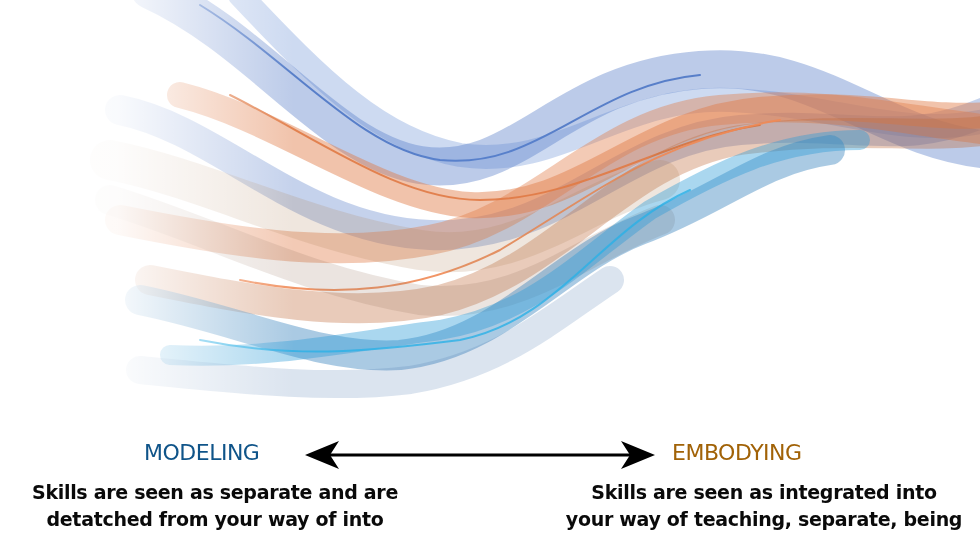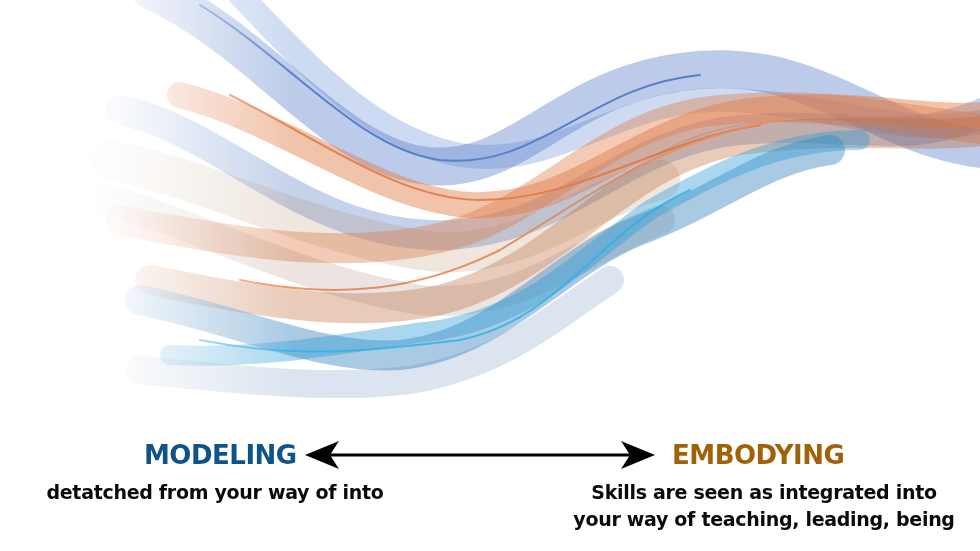--- a/index.html
+++ b/index.html
@@ -2,21 +2,21 @@
 <html><head>
   <meta charset="utf-8">
   <style>
     html, body { margin: 0; padding: 0; }
     body {
       width: 980px; height: 551px; overflow: hidden; background: #ffffff;
       position: relative; font-family: "DejaVu Sans", sans-serif;
     }
     .waves { position: absolute; left: 0; top: 0; width: 980px; height: 420px; }
     .heading {
-      position: absolute; top: 440px; font-weight: bold; font-size: 26px;
+      position: absolute; top: 440px; font-weight: normal; font-size: 22px;
       letter-spacing: -0.5px; white-space: nowrap;
     }
     .desc {
       position: absolute; font-weight: bold; font-size: 19px; color: #0a0a0a;
       text-align: center; line-height: 27px; white-space: nowrap; letter-spacing: -0.3px;
     }
     #h-left { left: 144px; }
     #h-right { left: 672px; }
     #d-left { left: 0px; width: 430px; top: 479px; }
     #d-right { left: 548px; width: 432px; top: 479px; }
@@ -62,19 +62,20 @@
 
 <svg class="arrow" viewBox="0 0 360 38">
   <line x1="20" y1="19" x2="340" y2="19" stroke="#000" stroke-width="3"></line>
   <polygon points="5,19 39,5 30,19 39,33" fill="#000"></polygon>
   <polygon points="355,19 321,5 330,19 321,33" fill="#000"></polygon>
 </svg>
 
 <div class="heading" id="h-right" style="color:#a16207;">EMBODYING</div>
 
 <div class="desc" id="d-left">
+  <div>Skills are seen as separate and are</div>
   <div>detatched from your way of into</div>
 </div>
 
 <div class="desc" id="d-right">
   <div>Skills are seen as integrated into</div>
-  <div>your way of teaching, leading, being</div>
+  <div>your way of teaching, separate, being</div>
 </div>
 
 </body></html>

